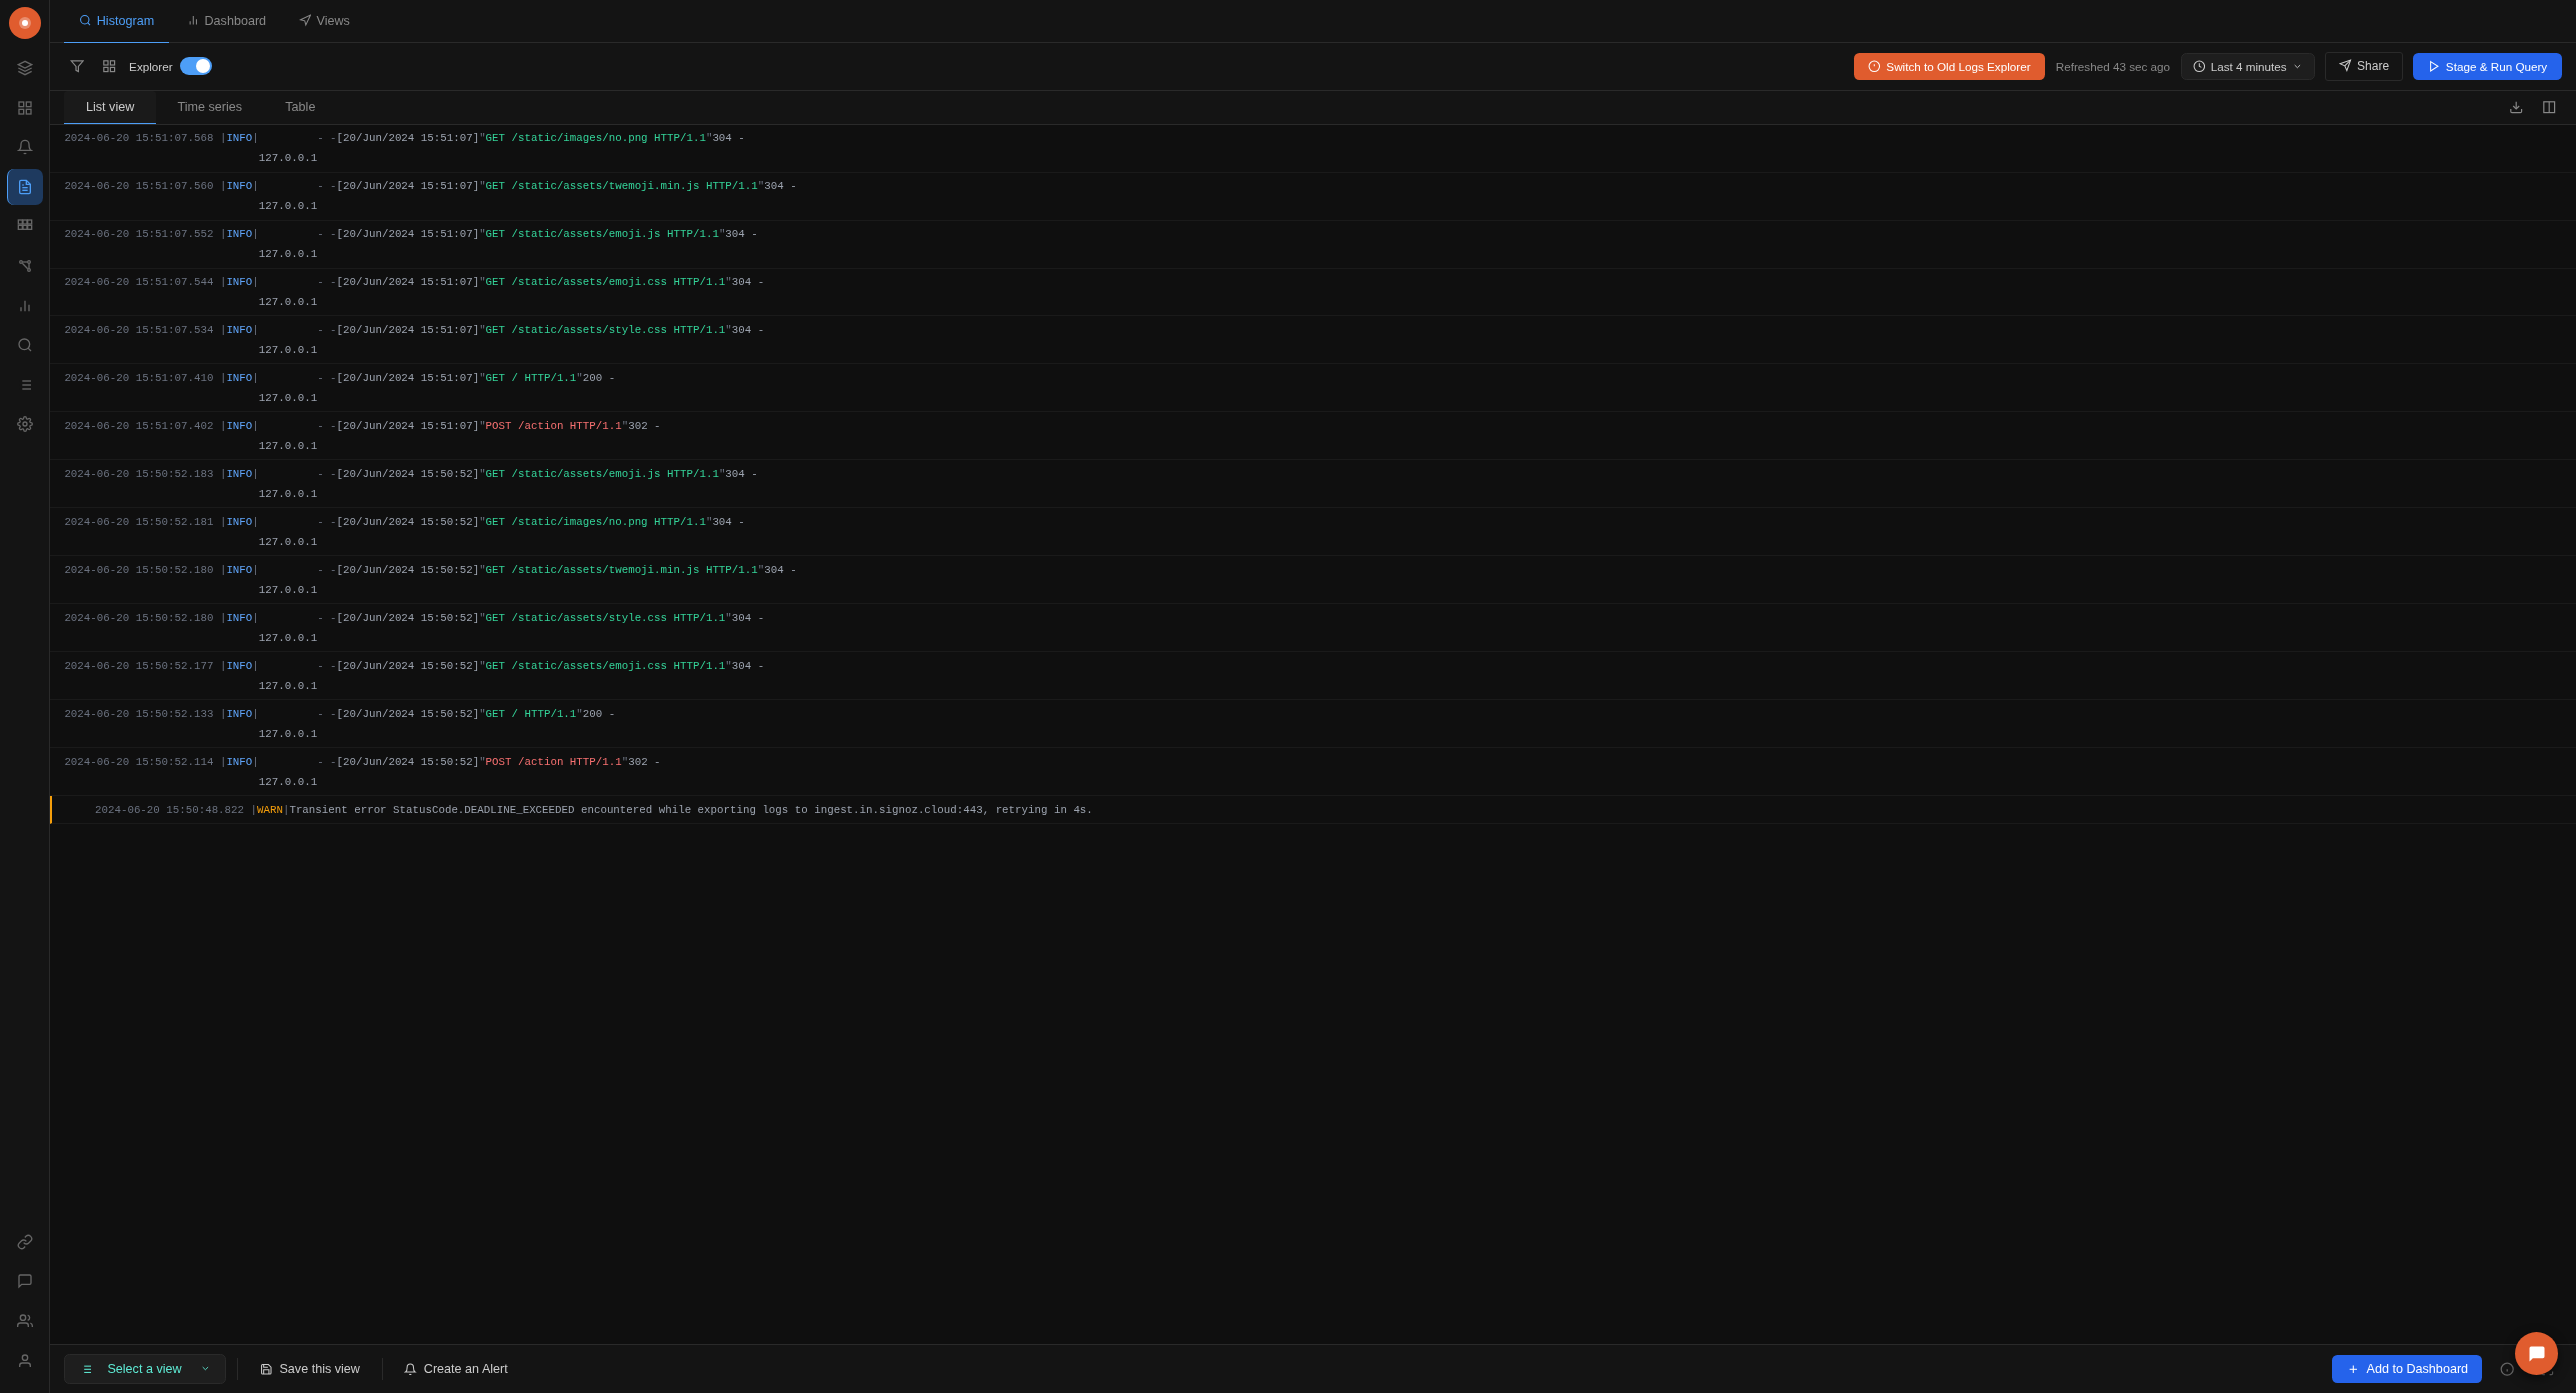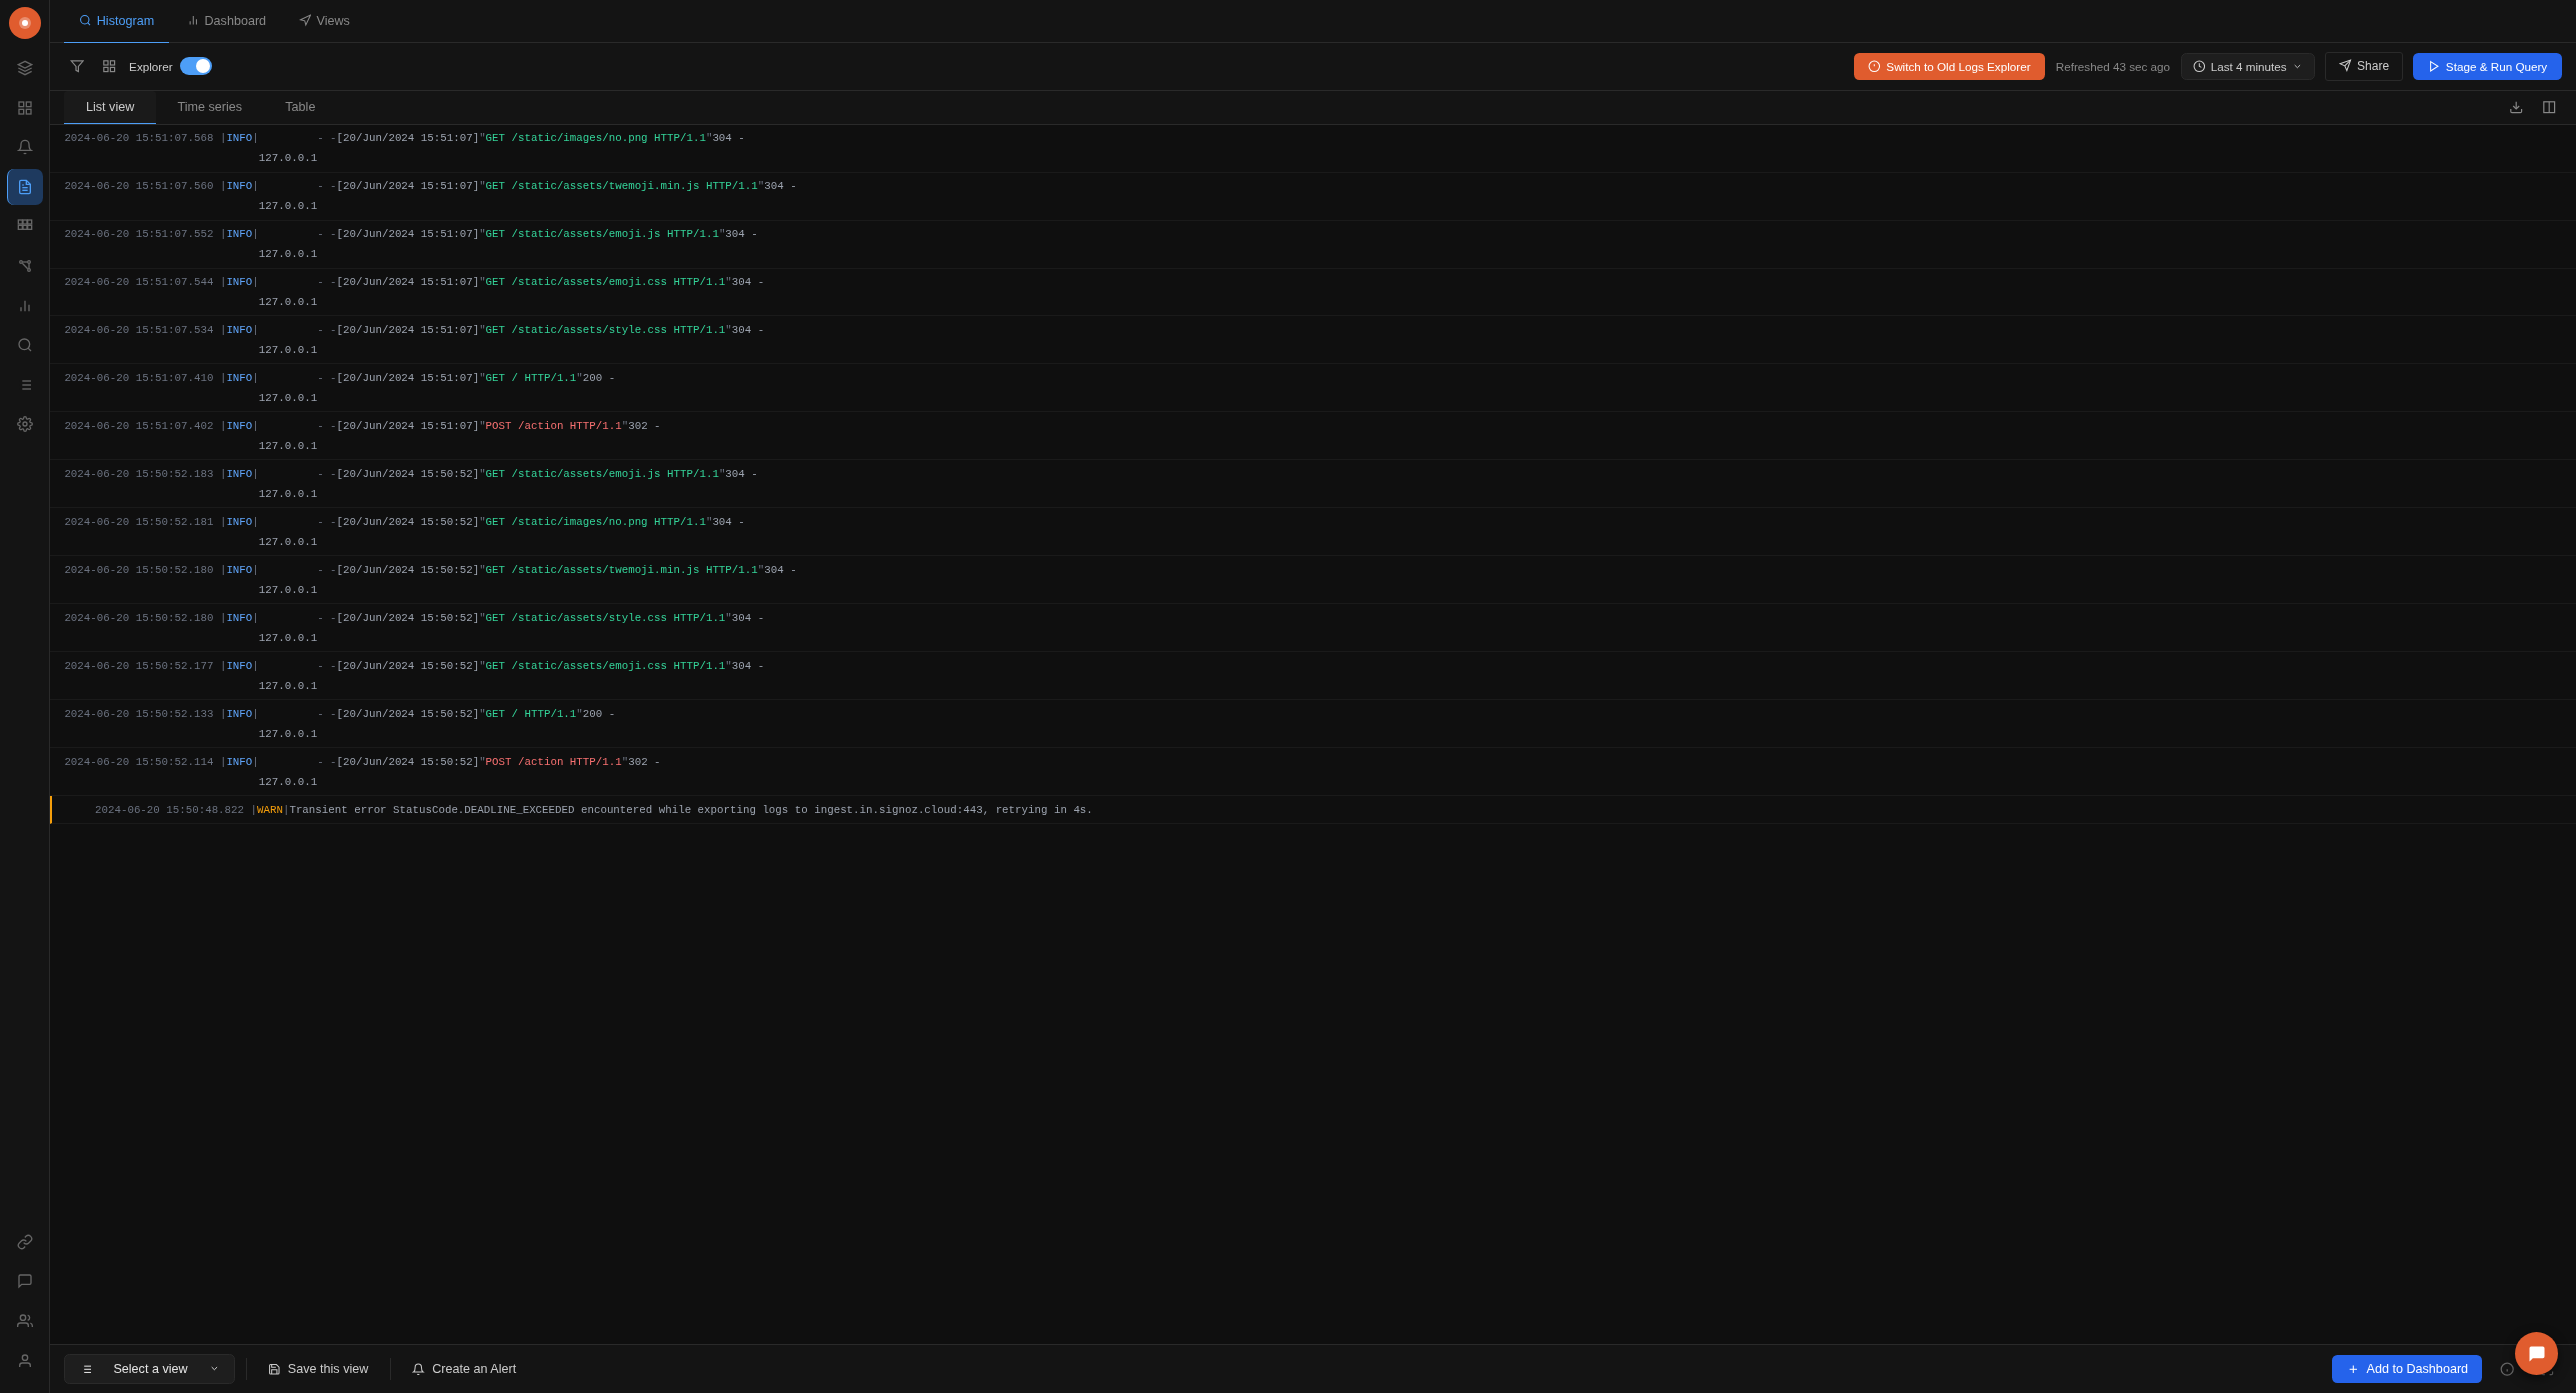--- a/index.html
+++ b/index.html
@@ -322,26 +322,26 @@
       padding: 9px 14.4px;
       display: flex;
       align-items: center;
       gap: 10.8px;
       flex-shrink: 0;
     }
 
     .select-view-btn {
       display: flex;
       align-items: center;
-      gap: 21px;
+      gap: 15px;
       background: #1e1e1e;
       border: 0.9px solid #2a2a2a;
       border-radius: 5.4px;
       padding: 7.2px 14.4px;
-      color: #e5e5e5;
+      color: #5eead4;
       font-size: 12.6px;
       cursor: pointer;
       min-width: 162px;
     }
 
     .bottom-divider {
       width: 0.9px;
       height: 21.6px;
       background: #2a2a2a;
     }

